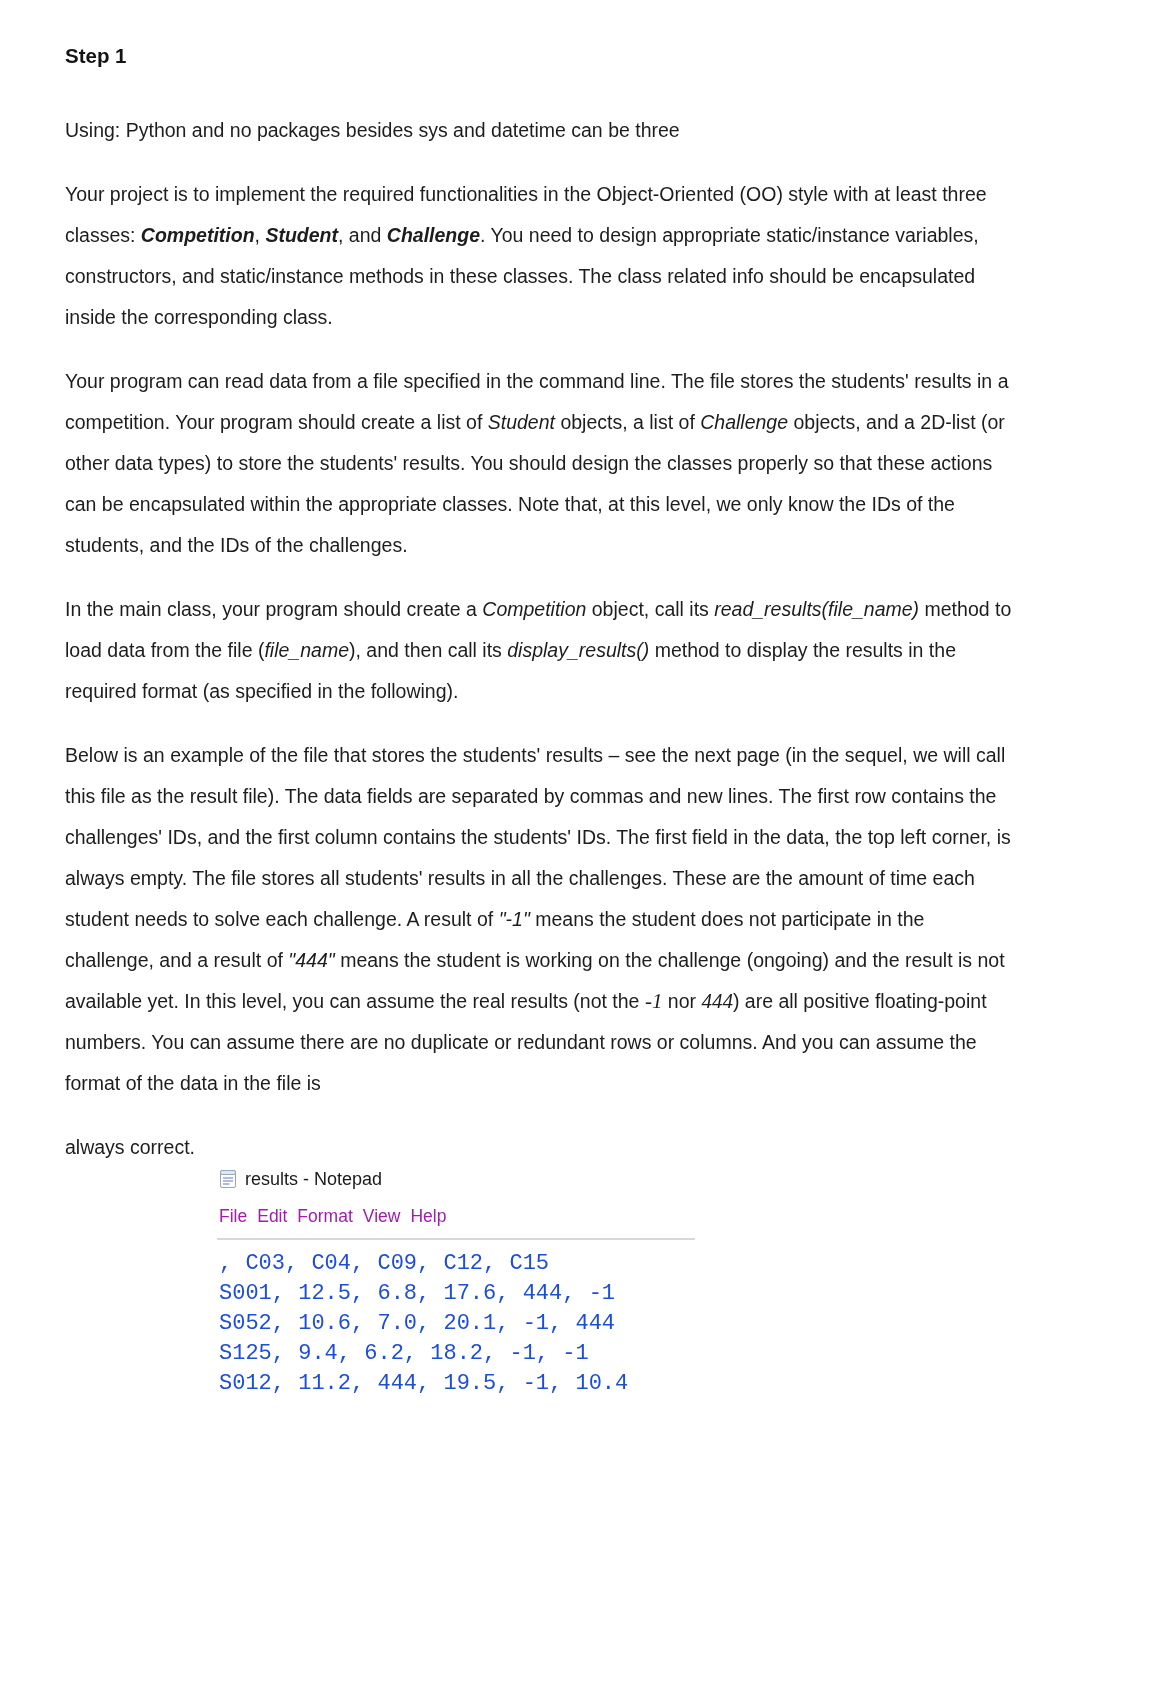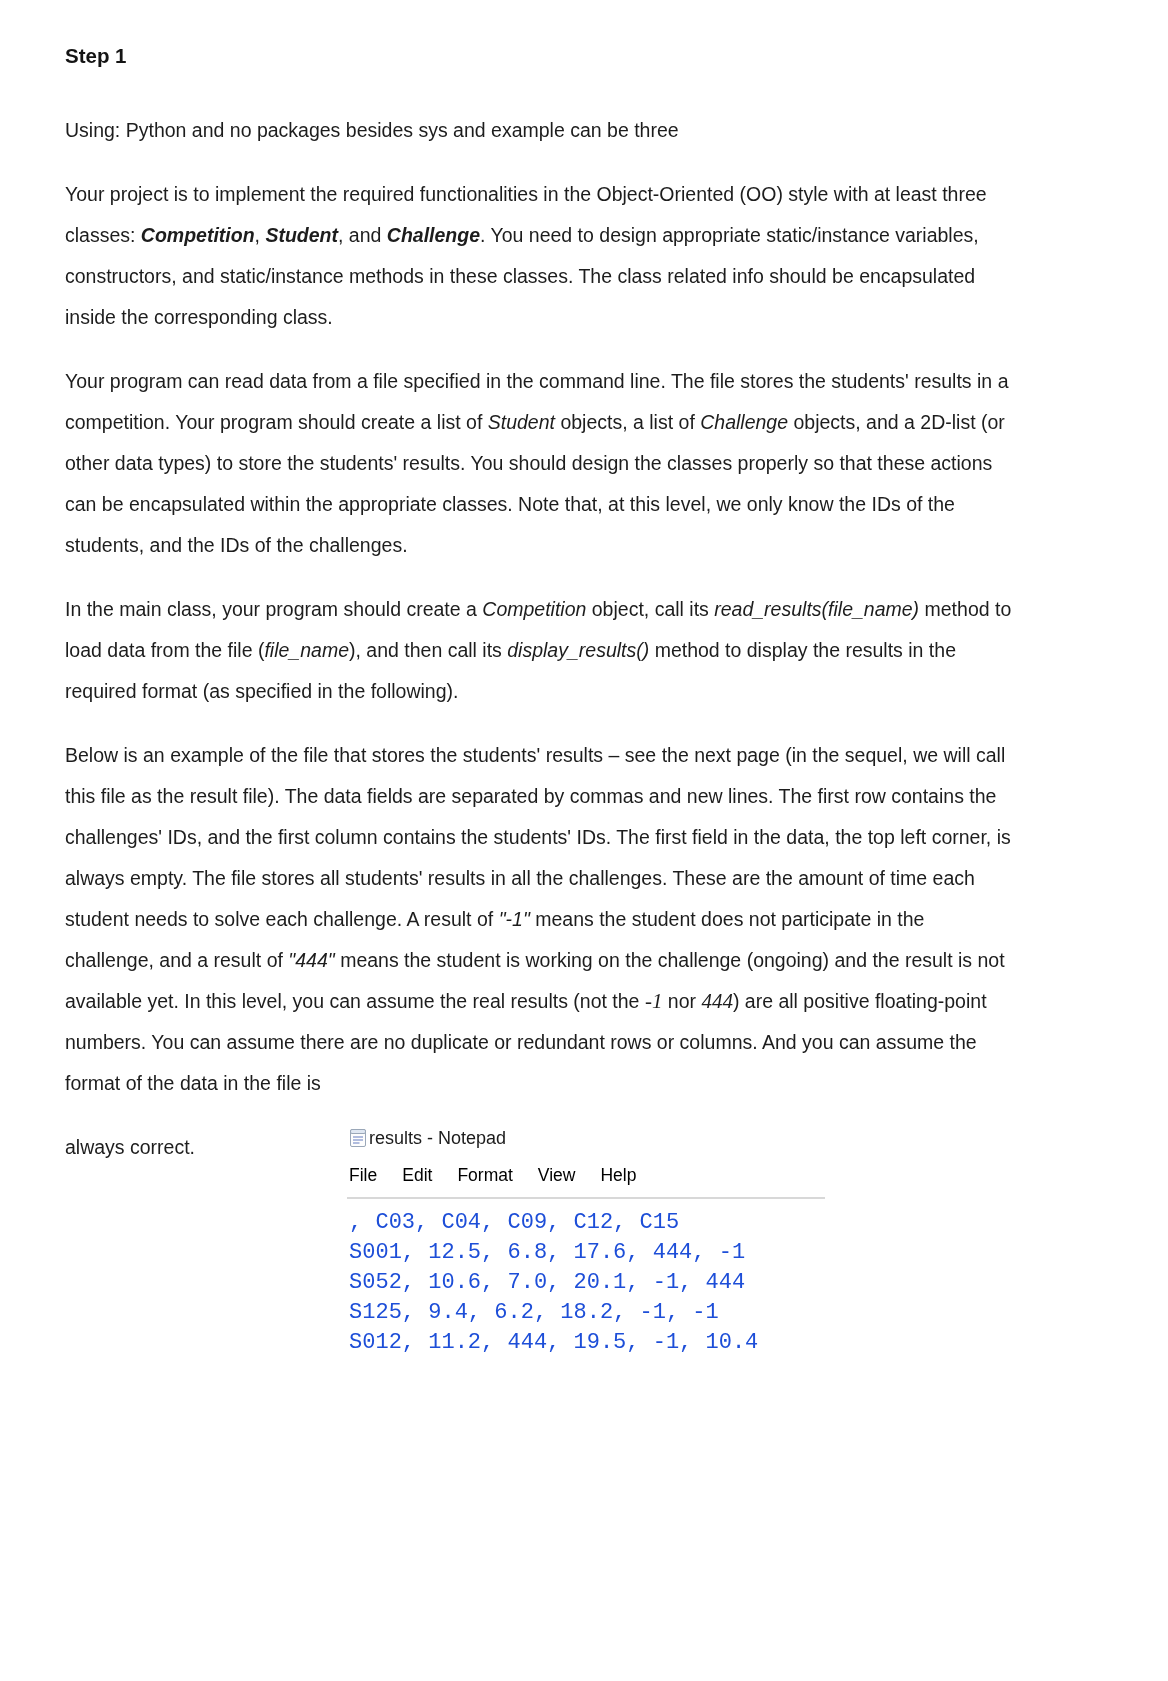--- a/index.html
+++ b/index.html
@@ -33,67 +33,68 @@
   span.bi { font-weight: 700; font-style: italic; }
   span.serif-i {
     font-family: "Liberation Serif", serif;
     font-style: italic;
     font-size: 21px;
   }
   .closing-row {
     display: flex;
     align-items: flex-start;
     margin-top: 14px;
+    flex-direction: column;
   }
   .closing-text {
     font-size: 19.5px;
     line-height: 41px;
     color: #1d1d1d;
     white-space: nowrap;
   }
   .notepad {
     margin-left: 152px;
     width: 478px;
   }
   .np-titlebar {
     display: flex;
     align-items: center;
-    gap: 0;
+    gap: 6px;
     padding: 0 0 12px 0;
   }
   .np-title {
     font-size: 18px;
     color: #1b1b1b;
   }
   .np-menubar {
     display: flex;
-    gap: 25px;
+    gap: 10px;
     font-size: 17.5px;
-    color: #000000;
+    color: #a21caf;
     padding: 4px 0 11px 2px;
     border-bottom: 2px solid #d8d8d8;
   }
   .np-menu-item { cursor: default; }
   .np-content {
     font-family: "Liberation Mono", "DejaVu Sans Mono", monospace;
     font-size: 22px;
     line-height: 30px;
     color: #1d4ed8;
     padding: 9px 0 0 2px;
     white-space: pre;
   }
 </style>
 </head>
 <body>
 
 <div class="page">
 
   <h1 class="doc-title">Step 1</h1>
 
-  <p class="doc-para"><span>Using: </span><span class="b">Python</span><span> and no packages besides </span><span class="b">sys</span><span> and </span><span class="b">example</span><span> can be three</span></p>
+  <p class="doc-para"><span>Using: </span><span class="b">Python</span><span> and no packages besides </span><span class="b">sys</span><span> and </span><span class="b">datetime</span><span> can be three</span></p>
 
   <p class="doc-para"><span>Your project is to implement the required functionalities in the Object-Oriented (OO) style with at least three classes: </span><span class="bi">Competition</span><span>, </span><span class="bi">Student</span><span>, and </span><span class="bi">Challenge</span><span>. You need to design appropriate static/instance variables, constructors, and static/instance methods in these classes. The class related info should be encapsulated inside the corresponding class.</span></p>
 
   <p class="doc-para"><span>Your program can read data from a file specified in the command line. The file stores the students' results in a competition. Your program should create a list of </span><span class="i">Student</span><span> objects, a list of </span><span class="i">Challenge</span><span> objects, and a 2D-list (or other data types) to store the students' results. You should design the classes properly so that these actions can be encapsulated within the appropriate classes. Note that, at this level, we only know the IDs of the students, and the IDs of the challenges.</span></p>
 
   <p class="doc-para"><span>In the main class, your program should create a </span><span class="i">Competition</span><span> object, call its </span><span class="i">read_results(file_name)</span><span> method to load data from the file (</span><span class="i">file_name</span><span>), and then call its </span><span class="i">display_results()</span><span> method to display the results in the required format (as specified in the following).</span></p>
 
   <p class="doc-para"><span>Below is an example of the file that stores the students' results – see the next page (in the sequel, we will call this file as the result file). The data fields are separated by commas and new lines. The first row contains the challenges' IDs, and the first column contains the students' IDs. The first field in the data, the top left corner, is always empty. The file stores all students' results in all the challenges. These are the amount of time each student needs to solve each challenge. A result of </span><span class="i">"-1"</span><span> means the student does not participate in the challenge, and a result of </span><span class="i">"444"</span><span> means the student is working on the challenge (ongoing) and the result is not available yet. In this level, you can assume the real results (not the </span><span class="serif-i">-1</span><span> nor </span><span class="serif-i">444</span><span>) are all positive floating-point numbers. You can assume there are no duplicate or redundant rows or columns. And you can assume the format of the data in the file is</span></p>
 
   <div class="closing-row">

